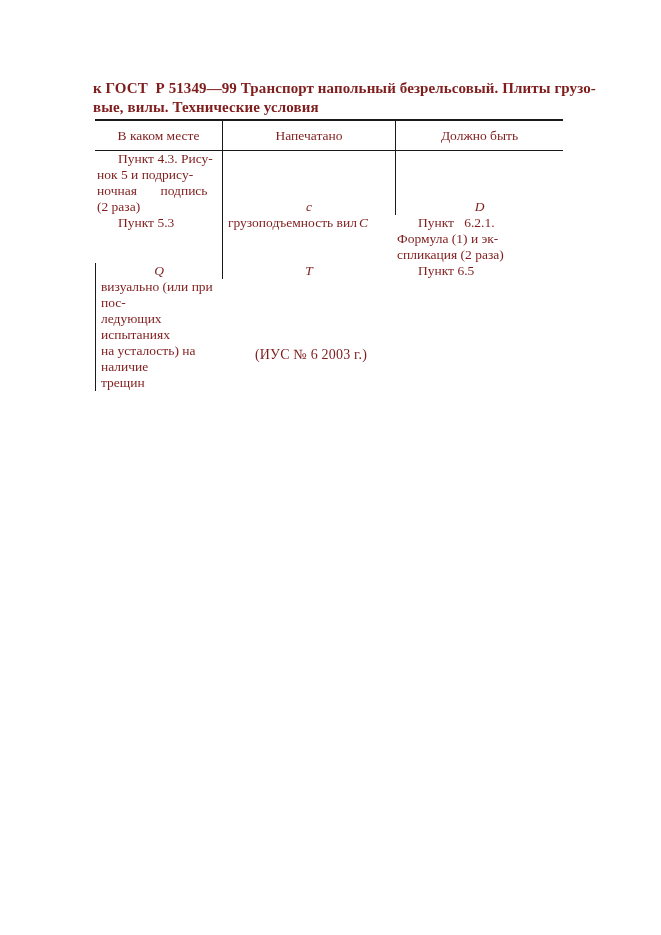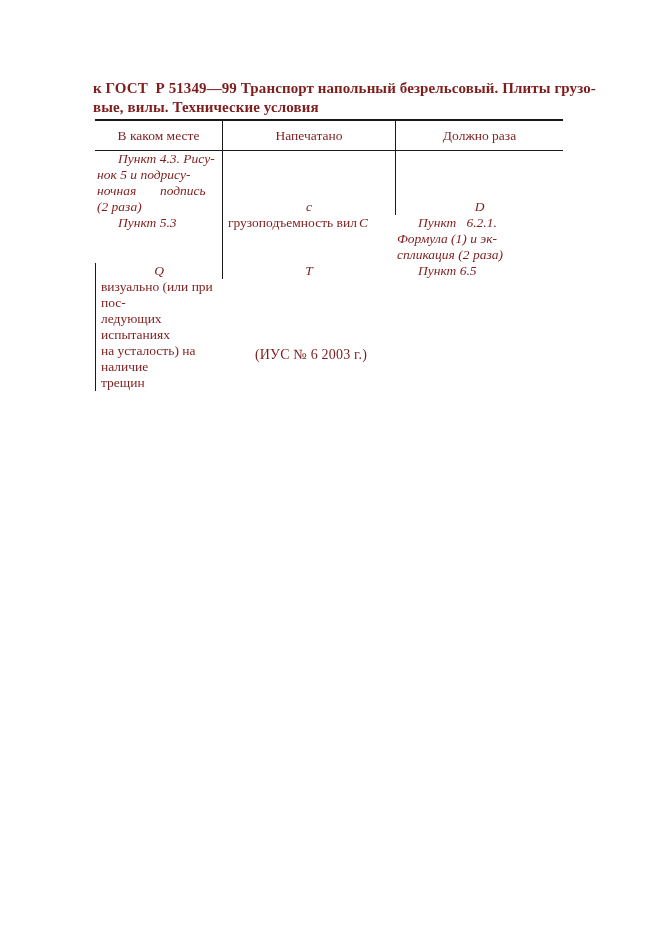--- a/index.html
+++ b/index.html
@@ -45,21 +45,20 @@
   }
   .bl { border-left: 1.2px solid #1a1a1a; }
   .cell {
     line-height: 16px;
     white-space: pre-wrap;
     padding-top: 0;
   }
   .loc-cell {
     padding: 0 3px 0 2px;
     text-indent: 21px;
-    font-style: italic;
   }
   .var-cell {
     display: flex;
     align-items: flex-end;
     justify-content: center;
     padding-bottom: 0px;
   }
   .var { font-style: italic; }
   .inline-var { font-style: italic; margin-left: 2px; }
   .printed-cell { padding: 0 4px 0 5px; font-family: Liberation Serif, serif; }
@@ -81,21 +80,21 @@
 <div class="page">
 
   <div class="doc-title">к ГОСТ  Р 51349—99 Транспорт напольный безрельсовый. Плиты грузо-
 вые, вилы. Технические условия</div>
 
   <div class="errata">
 
     <div class="thead">
       <div class="hcell">В каком месте</div>
       <div class="hcell bl">Напечатано</div>
-      <div class="hcell bl">Должно раза</div>
+      <div class="hcell bl">Должно быть</div>
     </div>
 
     <div class="tbody">
 
       <div class="cell loc-cell">Пункт 4.3. Рису-
 нок 5 и подрису-
 ночная       подпись
 (2 раза)</div>
       <div class="cell bl var-cell">
         <span class="var">c</span>

